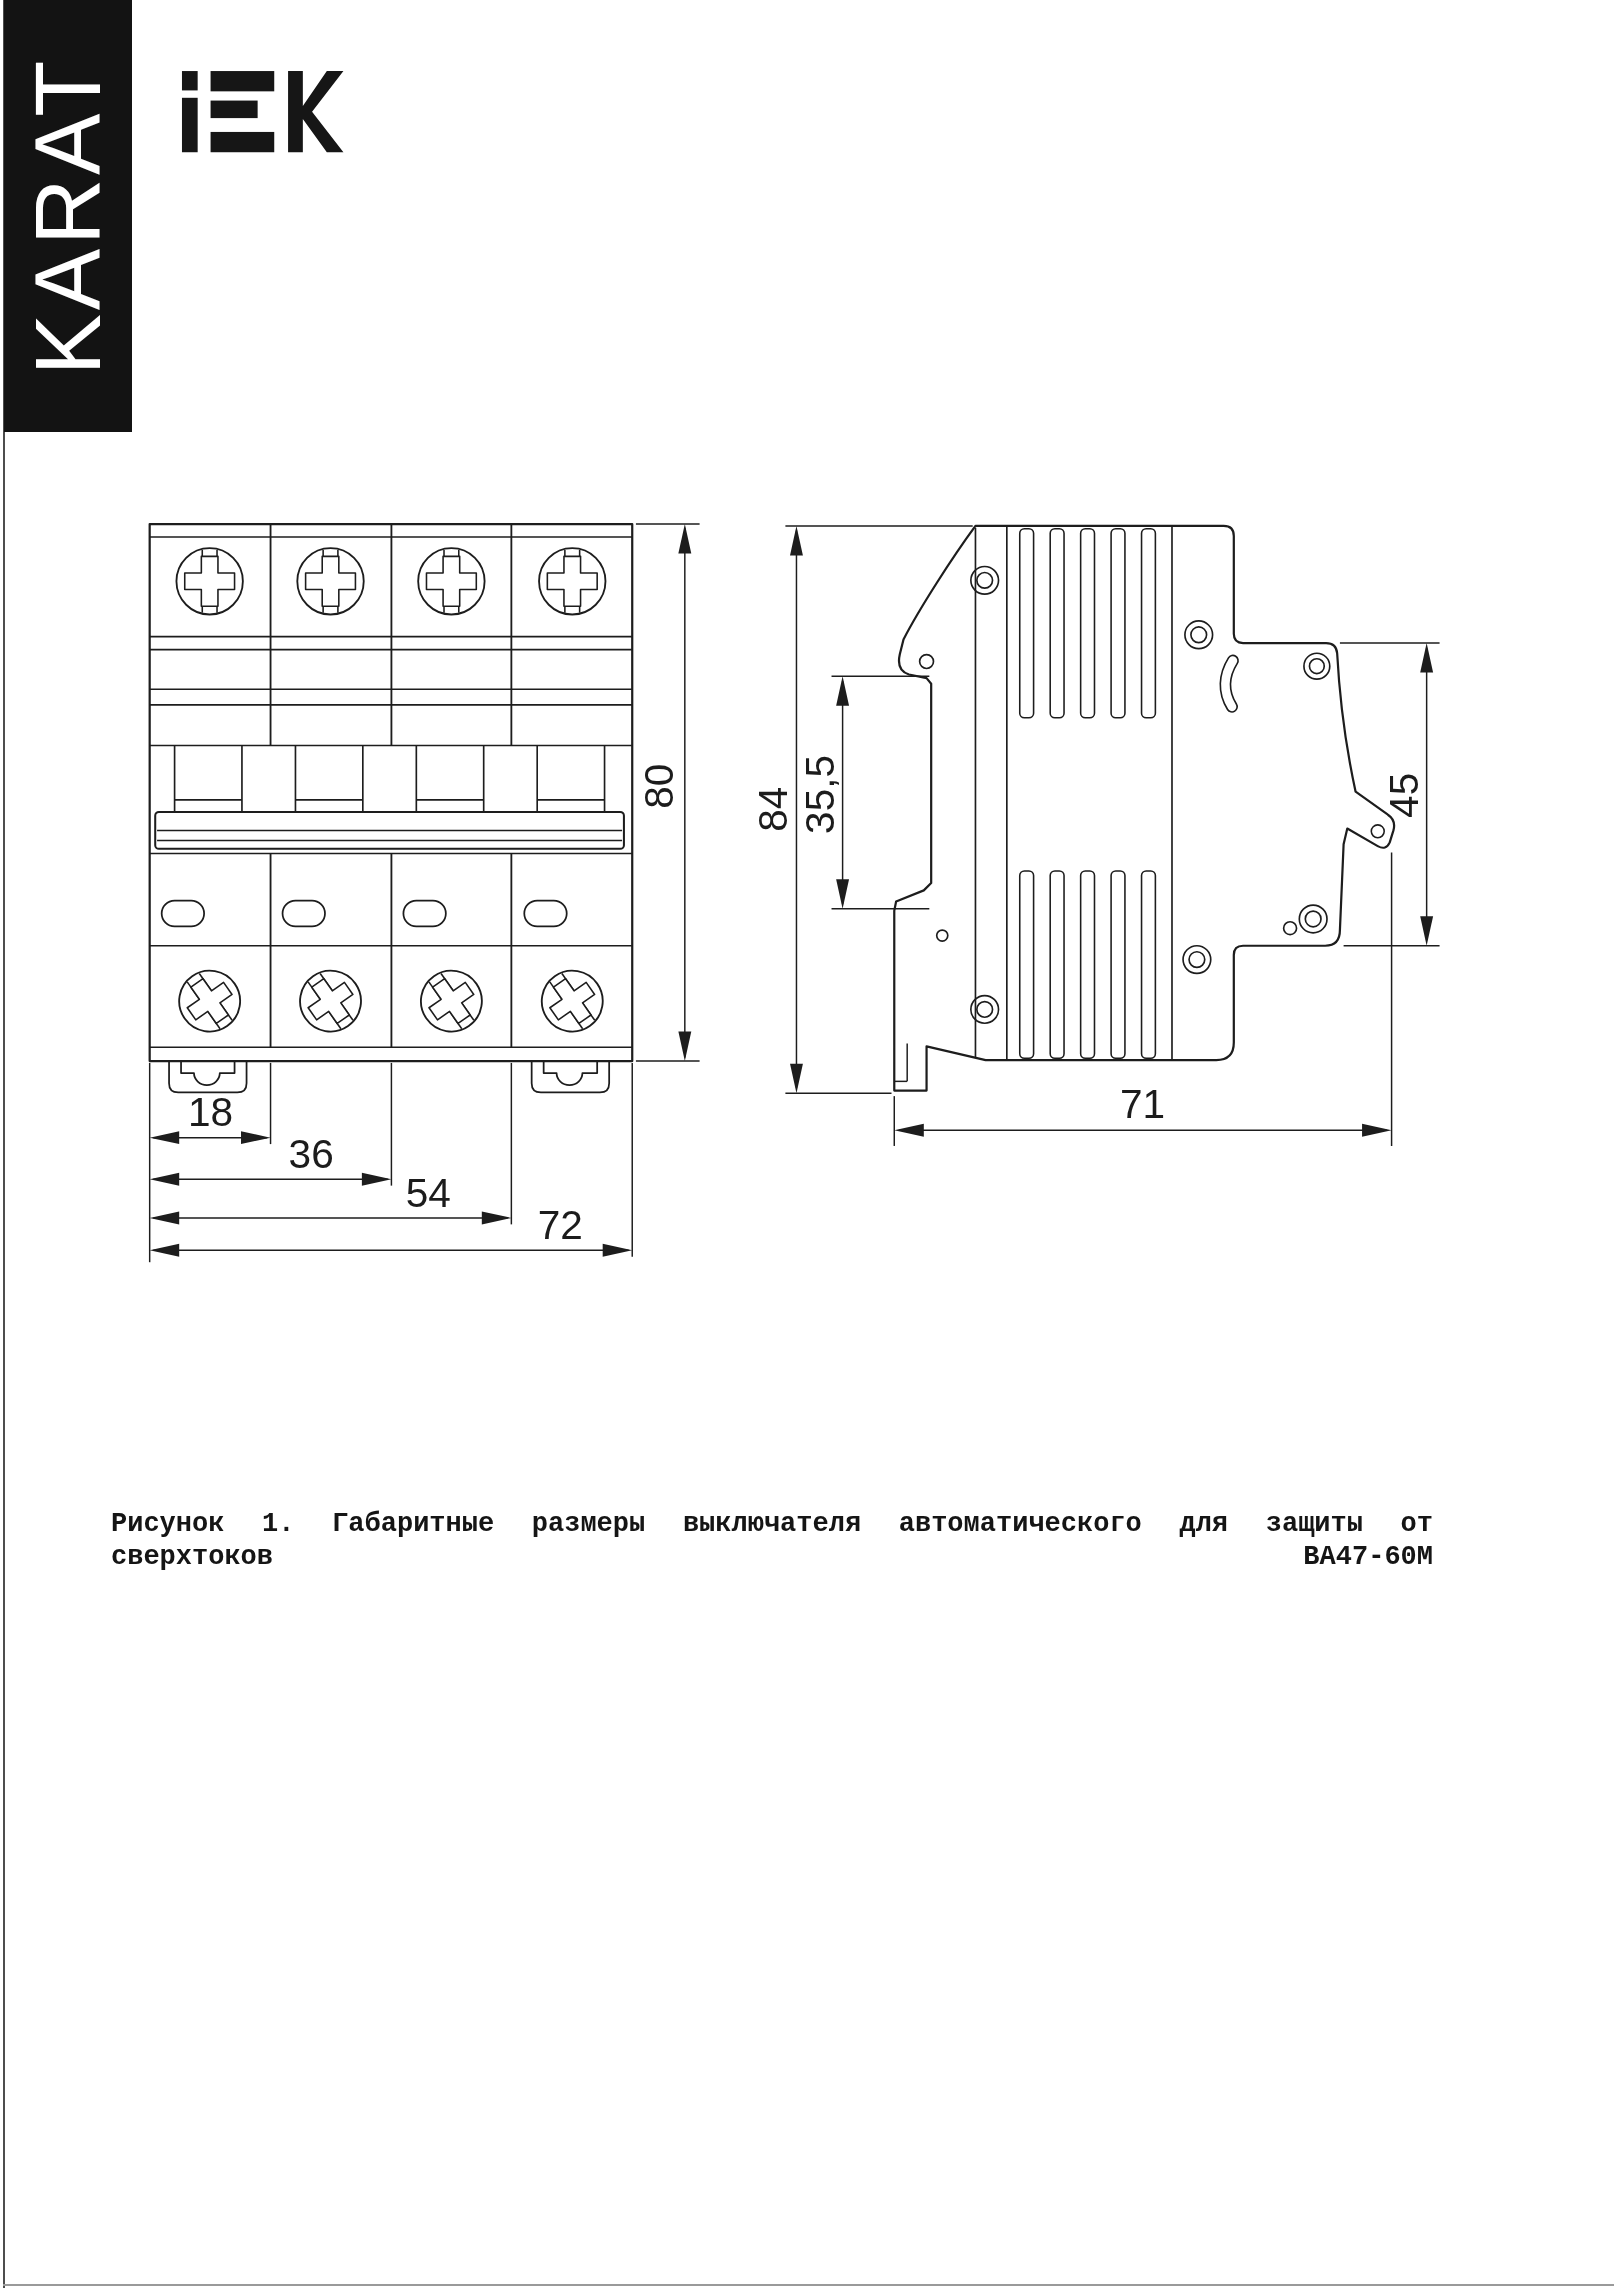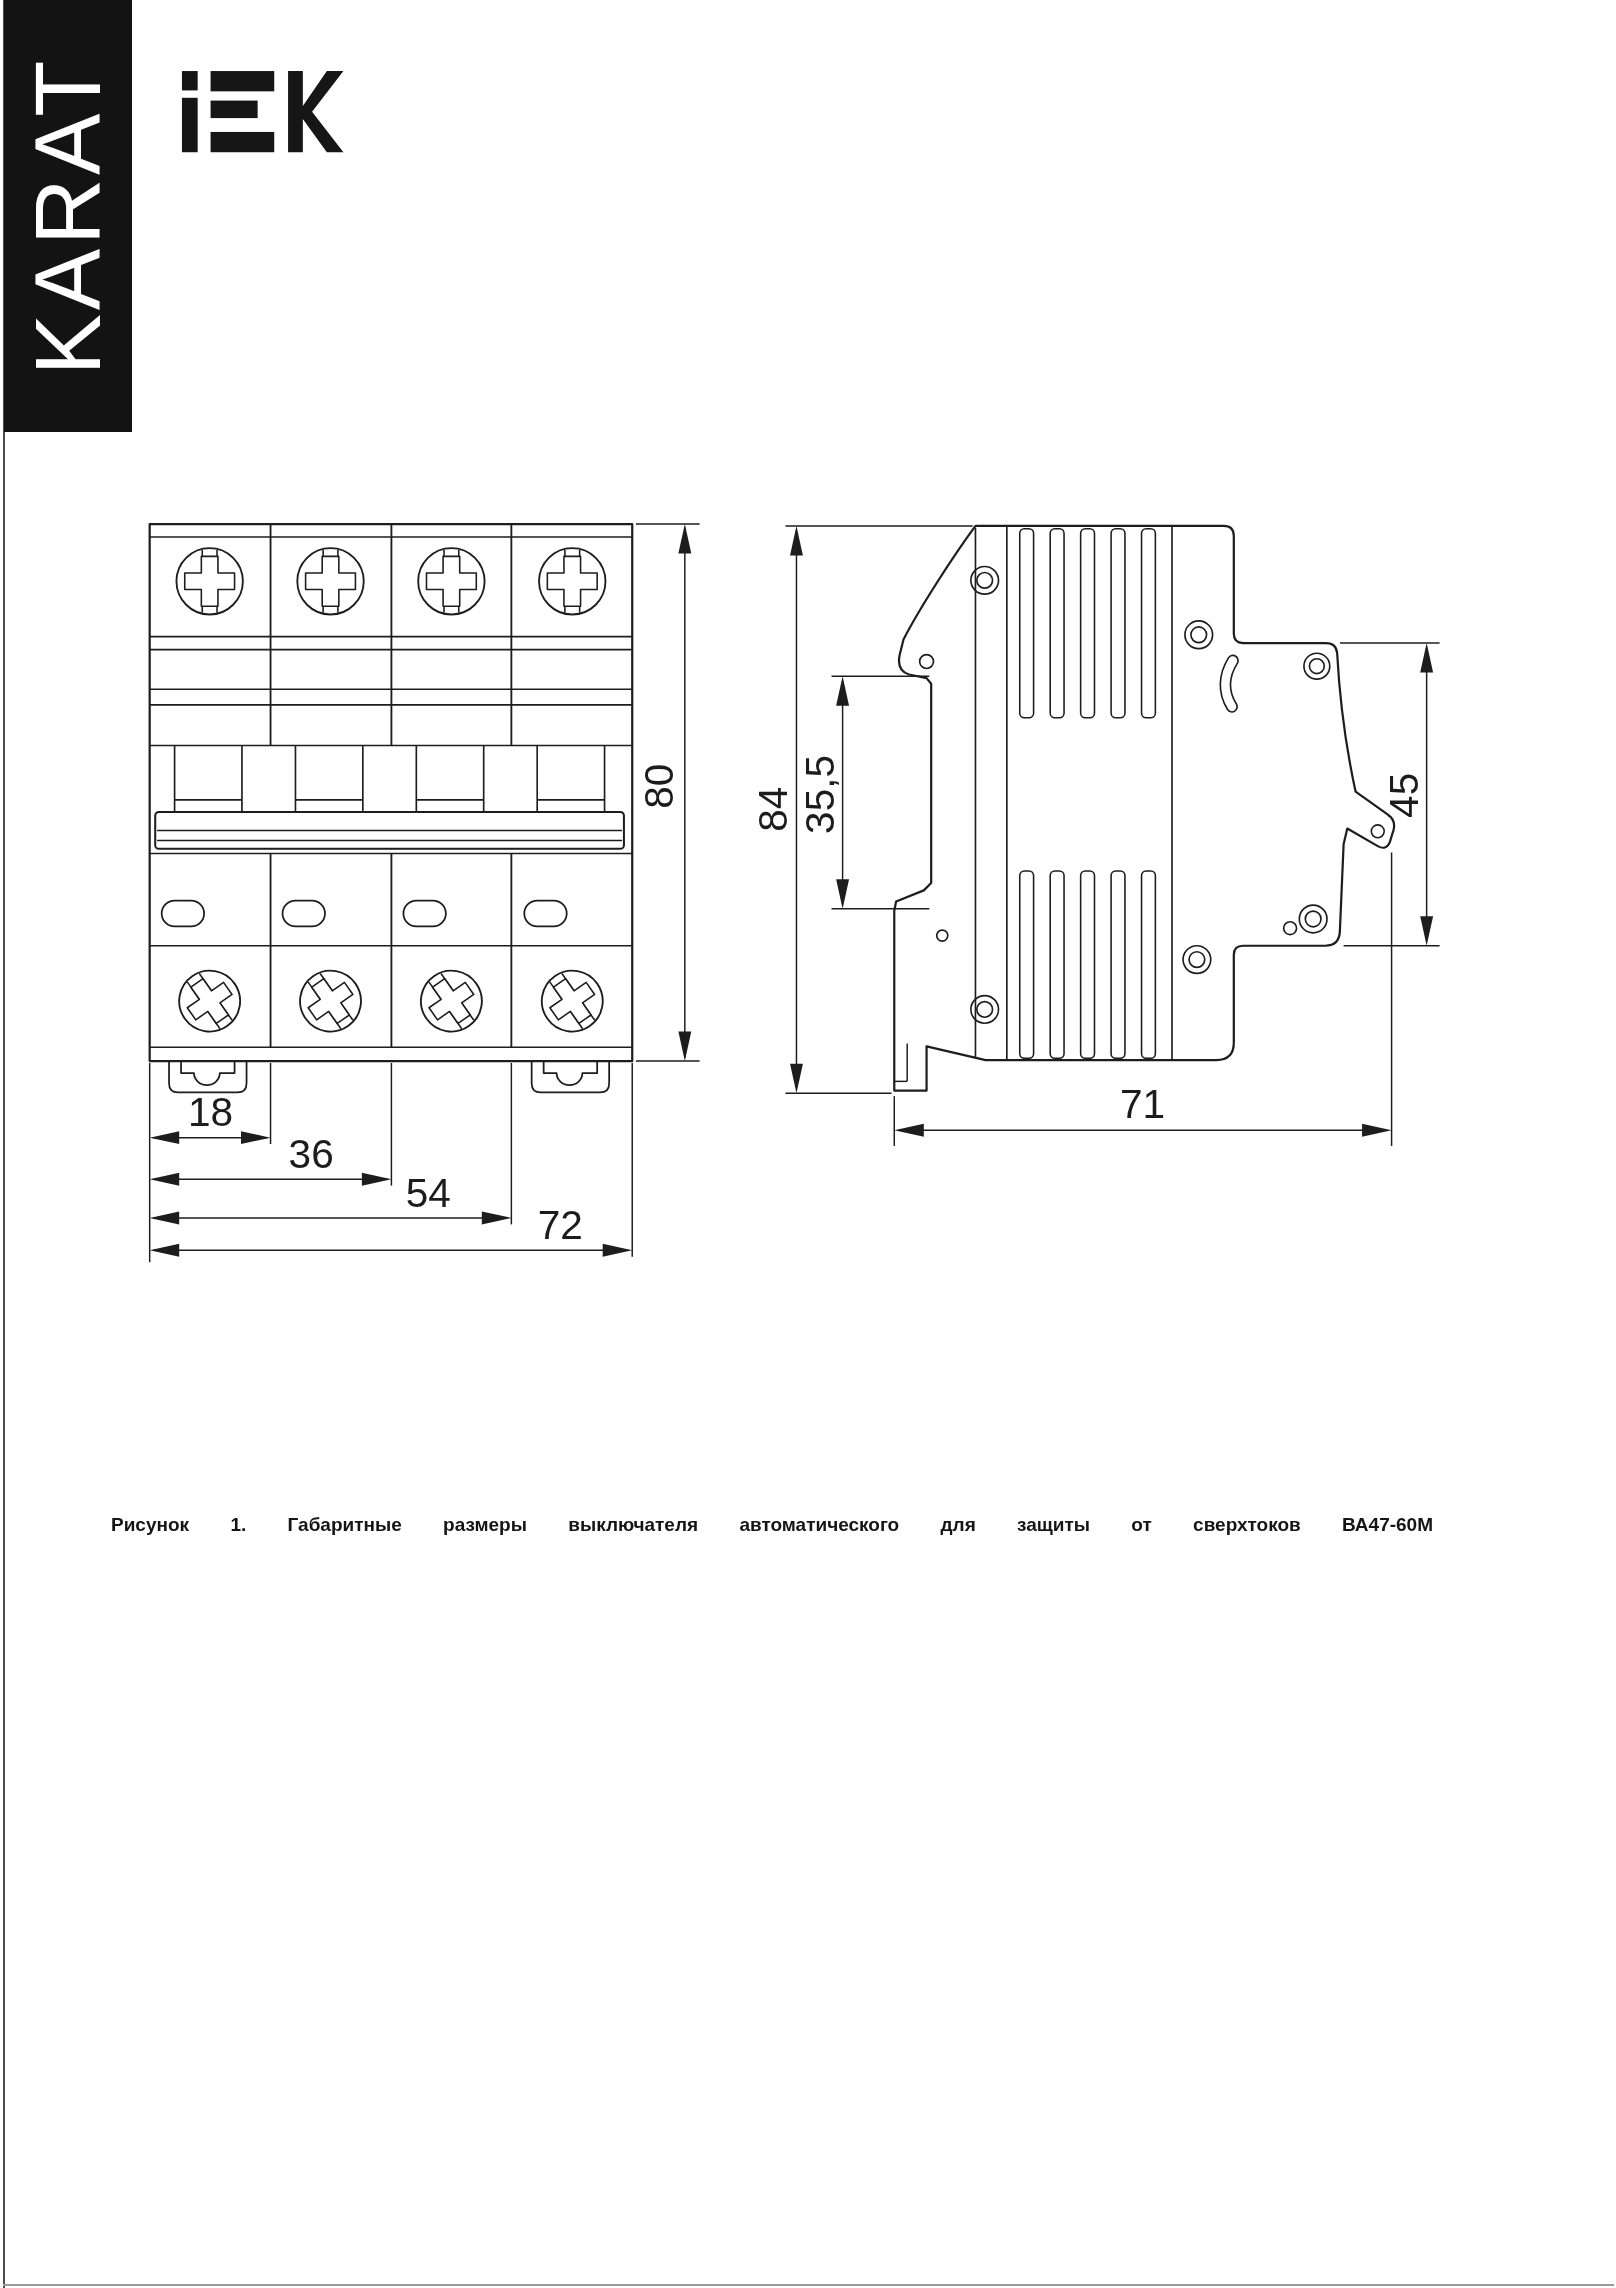--- a/index.html
+++ b/index.html
@@ -28,24 +28,24 @@
     white-space:nowrap;
     color:#ffffff;
     font-size:92px;
     letter-spacing:3.7px;
     font-weight:400;
     font-family:"Liberation Sans", sans-serif;
   }
   .drawing-svg{position:absolute;left:0;top:0;}
   .figure-caption{
     position:absolute;left:111px;top:1508px;width:1322px;
-    font-size:19px;line-height:33px;
+    font-size:27px;line-height:33px;
     font-weight:bold;color:#151515;
     text-align:justify;text-align-last:justify;
-    font-family:Liberation Sans, sans-serif;
+    font-family:Liberation Mono, monospace;
   }
   svg .ln{stroke:#1d1d1d;fill:none;}
   svg .fillwhite{fill:#ffffff;stroke:#1d1d1d;}
   svg .arrow{fill:#1d1d1d;stroke:none;}
   svg text.dim{
     fill:#1c1c1c;
     font-family:"Liberation Sans", sans-serif;
     font-size:44px;
     text-anchor:middle;
   }

